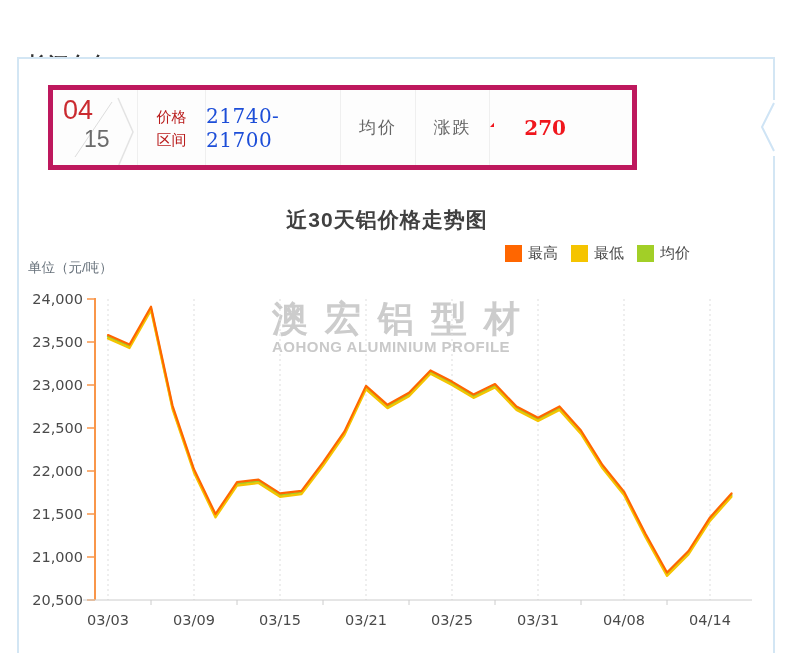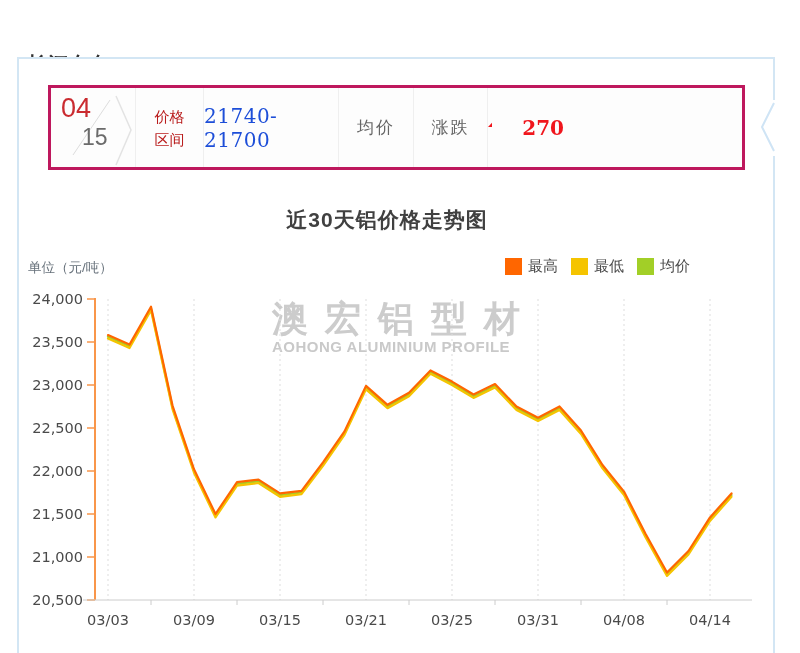--- a/index.html
+++ b/index.html
@@ -6,22 +6,22 @@
   html,body { width: 800px; height: 653px; background: #ffffff; overflow: hidden; position: relative;
     font-family: "Liberation Sans", sans-serif; }
   .abs { position: absolute; }
 
   .page-title { left: 27px; top: 11px; font-size: 20px; font-weight: 600; color: #333; letter-spacing: 1px; margin-top: 40px; }
 
   .panel { left: 17px; top: 57px; width: 758px; height: 600px;
     border: 2px solid #d3e6f4; border-bottom: none; background: #fff; }
 
   
-  .quote-bar { left: 48px; top: 85px; width: 697px; height: 85px; background: #fdfdfd;
-    border: 3px solid #be185d; display: flex; align-items: stretch; }
+  .quote-bar { left: 48px; top: 85px; width: 589px; height: 85px; background: #fdfdfd;
+    border: 5px solid #be185d; display: flex; align-items: stretch; }
   .qcell { display: flex; flex-direction: column; align-items: center; justify-content: center; }
   .qcell.div { border-left: 1px solid #efefef; }
   .cell-date   { width: 62px; position: relative; }
   .cell-prod   { width: 96px; }
   .cell-chev   { width: 22px; }
   .cell-rlabel { width: 68px; }
   .cell-rval   { width: 135px; }
   .cell-alabel { width: 75px; }
   .cell-aval   { width: 88px; }
   .cell-clabel { width: 74px; }
@@ -33,21 +33,21 @@
 
   .prod-label { font-size: 22px; color: #3c3c3c; letter-spacing: 1px; }
   .two-line-label { font-size: 15px; color: #b91c1c; line-height: 23px; text-align: center; }
   .num-serif { font-family: "DejaVu Serif", "Liberation Serif", serif; font-size: 20px; color: #1d4ed8; letter-spacing: 0.5px; }
   .plain-label { font-size: 17px; color: #666; letter-spacing: 2px; }
   .change-val { font-family: "DejaVu Serif", "Liberation Serif", serif; font-size: 20px; font-weight: bold; color: #f0161d; margin-left: 4px; }
 
   
   .chart-title { left: 0; top: 206px; width: 774px; text-align: center; font-size: 21px; font-weight: bold; color: #404040; letter-spacing: 1px; }
   .unit-label { left: 28px; top: 259px; font-size: 13.5px; color: #66707a; }
-  .legend { left: 505px; top: 257px; display: flex; align-items: center; }
+  .legend { left: 505px; top: 244px; display: flex; align-items: center; }
   .legend-item { display: flex; align-items: center; margin-right: 13px; cursor: pointer; }
   .legend-swatch { width: 17px; height: 17px; margin-right: 6px; display: inline-block; }
   .legend-label { font-size: 15px; color: #4a4a4a; }
 
   #chart-svg { position: absolute; left: 0; top: 280px; }
   .axis-text { font-family: "DejaVu Sans", sans-serif; font-size: 14.5px; fill: #4a4a4a; }
 
   
   .border-gap { left: 770px; top: 100px; width: 9px; height: 56px; background: #ffffff; }
   .panel-chevron { left: 757px; top: 98px; }

